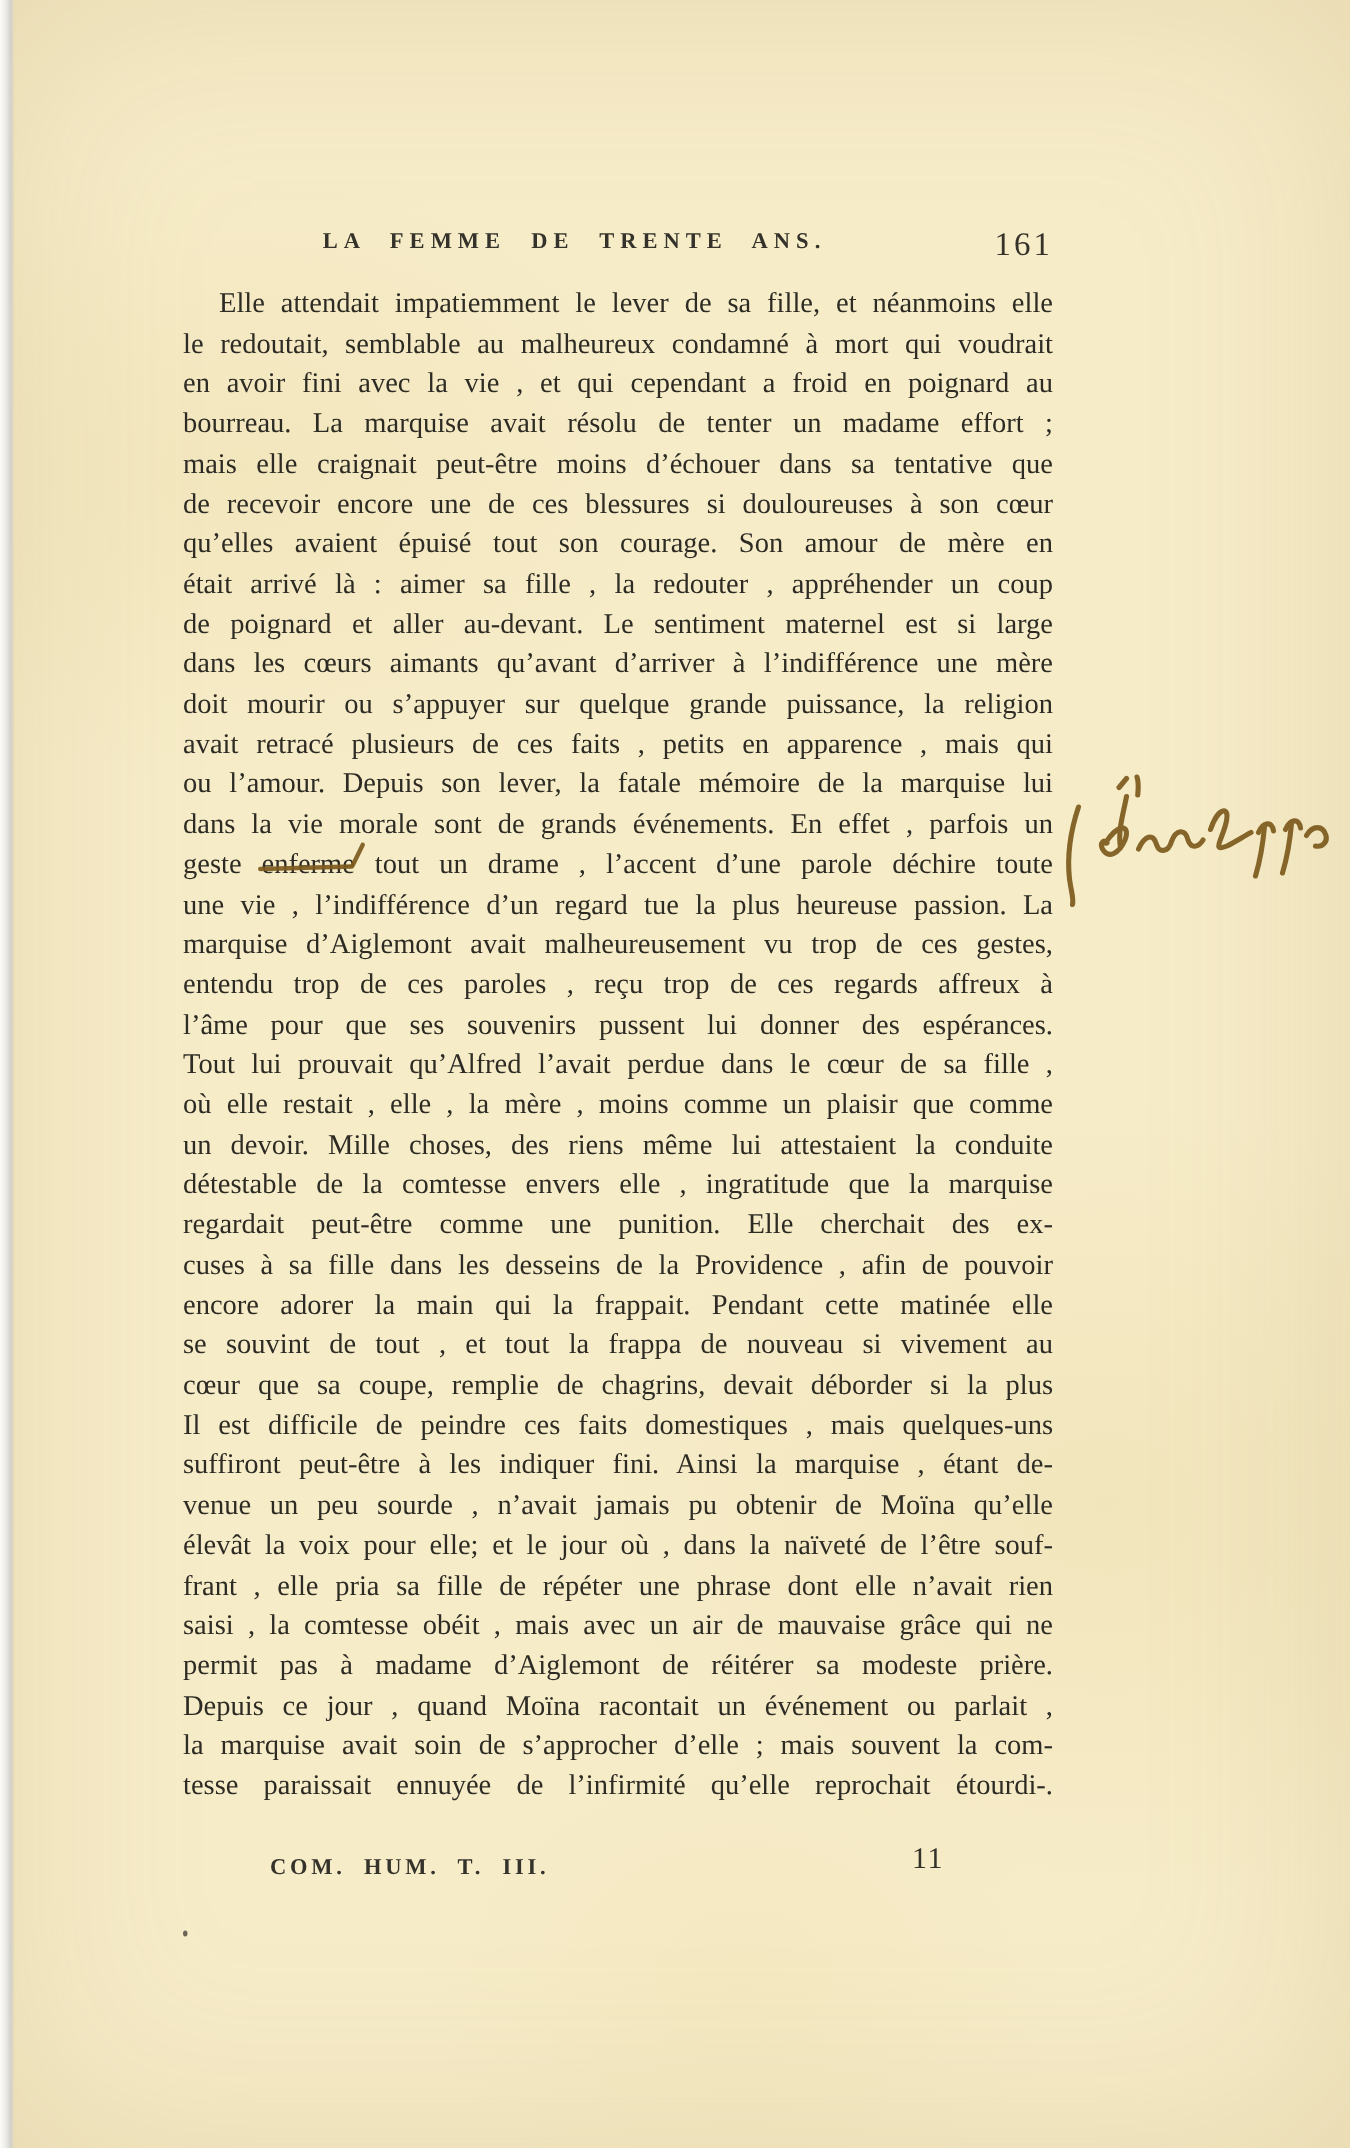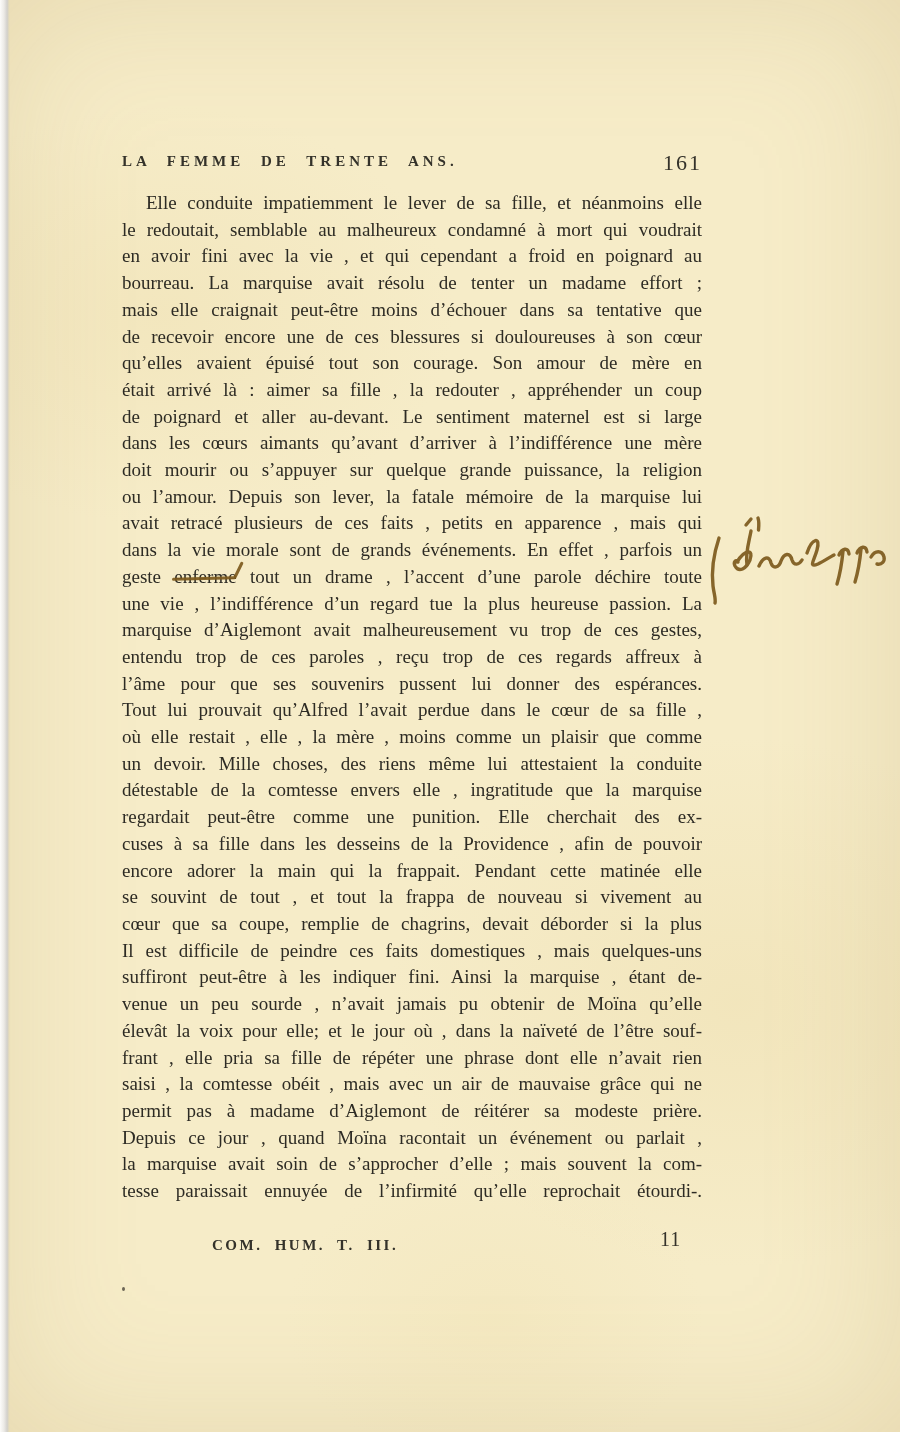--- a/index.html
+++ b/index.html
@@ -19,21 +19,21 @@
     color: #2d2b24;
   }
   .scan-edge {
     position: absolute; left: 0; top: 0; bottom: 0; width: 10px;
     background: linear-gradient(90deg, #fcfcfa 0%, #eceae6 40%, #d2d0cb 72%, #e6dcb8 92%, rgba(246,236,200,0) 100%);
   }
   .column { position: absolute; left: 122px; width: 580px; }
 
   .page-header { top: 153px; height: 26px; }
   .running-title {
-    position: absolute; left: 0; right: 58px; 
+    position: absolute; left: 0; right: 58px; text-align: center;
     font-size: 15px; font-weight: bold; letter-spacing: 4px; word-spacing: 9px;
     color: #34322a;
   }
   .page-number {
     position: absolute; right: 0; top: -3px;
     font-size: 22px; letter-spacing: 2px; color: #34322a; margin-left: 24px;
   }
 
   .body-lines { top: 190px; font-size: 19px; line-height: 26.7px; }
   .line { text-align: justify; text-align-last: justify; white-space: normal; }
@@ -48,59 +48,59 @@
   .struck::before {
     content: ""; position: absolute; right: -3px; top: -5px;
     width: 3px; height: 18px; background: #7d5a1d; transform: rotate(26deg);
     border-radius: 2px; opacity: .92;
   }
 
   .margin-annotation { position: absolute; left: 702px; top: 508px; width: 192px; height: 106px; }
   .margin-annotation svg { display: block; }
 
   .footer-imprint {
-    position: absolute; left: 212px; top: 1237px;
+    position: absolute; left: 180px; top: 1237px;
     font-size: 15px; font-weight: bold; letter-spacing: 2.5px; word-spacing: 6px;
     color: #34322a;
   }
   .sheet-number {
-    position: absolute; left: 660px; top: 1228px;
+    position: absolute; left: 608px; top: 1228px;
     font-size: 20px; letter-spacing: 1px; color: #34322a;
   }
   .ink-speck {
     position: absolute; left: 122px; top: 1287px; width: 3px; height: 4px;
     background: #4a4338; border-radius: 50%; opacity: .8;
   }
 </style>
 </head>
 <body>
 
 <div class="scan">
 
   <div class="scan-edge"></div>
 
   <div class="column page-header">
     <span class="running-title">LA FEMME DE TRENTE ANS.</span>
     <span class="page-number">161</span>
   </div>
 
   <div class="column body-lines">
-      <div class="line indent">Elle conduite impatiemment le lever de sa fille, et néanmoins elle</div>
+      <div class="line indent">Elle attendait impatiemment le lever de sa fille, et néanmoins elle</div>
       <div class="line">le redoutait, semblable au malheureux condamné à mort qui voudrait</div>
       <div class="line">en avoir fini avec la vie , et qui cependant a froid en poignard au</div>
       <div class="line">bourreau. La marquise avait résolu de tenter un madame effort ;</div>
       <div class="line">mais elle craignait peut-être moins d’échouer dans sa tentative que</div>
       <div class="line">de recevoir encore une de ces blessures si douloureuses à son cœur</div>
       <div class="line">qu’elles avaient épuisé tout son courage. Son amour de mère en</div>
       <div class="line">était arrivé là : aimer sa fille , la redouter , appréhender un coup</div>
       <div class="line">de poignard et aller au-devant. Le sentiment maternel est si large</div>
       <div class="line">dans les cœurs aimants qu’avant d’arriver à l’indifférence une mère</div>
       <div class="line">doit mourir ou s’appuyer sur quelque grande puissance, la religion</div>
+      <div class="line">avait retracé plusieurs de ces faits , petits en apparence , mais qui</div>
       <div class="line">ou l’amour. Depuis son lever, la fatale mémoire de la marquise lui</div>
-      <div class="line">avait retracé plusieurs de ces faits , petits en apparence , mais qui</div>
       <div class="line">dans la vie morale sont de grands événements. En effet , parfois un</div>
       <div class="line"><span>geste </span><span class="struck">enferme</span><span> tout un drame , l’accent d’une parole déchire toute</span></div>
       <div class="line">une vie , l’indifférence d’un regard tue la plus heureuse passion. La</div>
       <div class="line">marquise d’Aiglemont avait malheureusement vu trop de ces gestes,</div>
       <div class="line">entendu trop de ces paroles , reçu trop de ces regards affreux à</div>
       <div class="line">l’âme pour que ses souvenirs pussent lui donner des espérances.</div>
       <div class="line">Tout lui prouvait qu’Alfred l’avait perdue dans le cœur de sa fille ,</div>
       <div class="line">où elle restait , elle , la mère , moins comme un plaisir que comme</div>
       <div class="line">un devoir. Mille choses, des riens même lui attestaient la conduite</div>
       <div class="line">détestable de la comtesse envers elle , ingratitude que la marquise</div>

